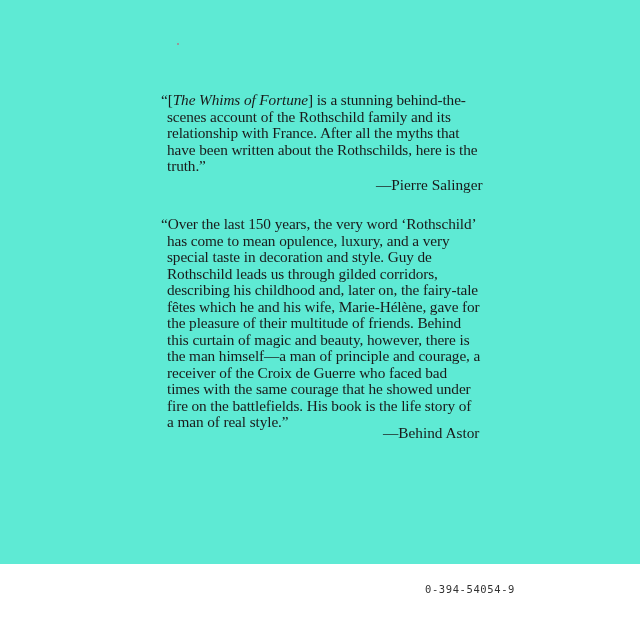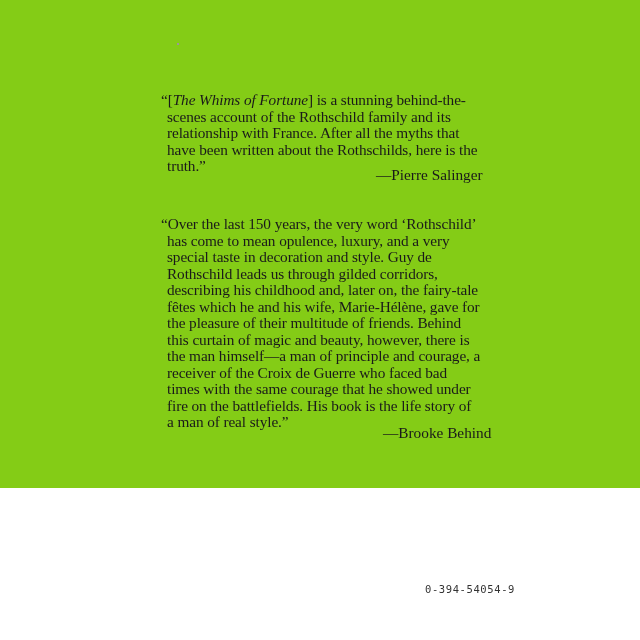--- a/index.html
+++ b/index.html
@@ -1,39 +1,39 @@
 <!DOCTYPE html>
 <html><head>
   <meta charset="utf-8">
   <style>
     html, body { margin: 0; padding: 0; background: #ffffff; }
     body { width: 640px; height: 640px; position: relative; overflow: hidden;
       font-family: "Liberation Serif", "DejaVu Serif", serif; color: #1a1a1a; }
-    .page { position: absolute; left: 0; top: 0; width: 640px; height: 488px; background: #84cc16; }
+    .page { position: absolute; left: 0; top: 0; width: 640px; height: 564px; background: #5eead4; }
     .speck { position: absolute; left: 177px; top: 43px; width: 2px; height: 2px; background: #999; }
     .quote { position: absolute; left: 161px; width: 320px; font-size: 15.3px; line-height: 16.5px; letter-spacing: -0.1px; }
     .quote p { margin: 0; text-indent: -6px; padding-left: 6px; }
     .q1 { top: 92px; }
     .q2 { top: 216px; }
     .attr { position: absolute; font-size: 15.3px; white-space: nowrap; }
-    .a1 { left: 376px; top: 166px; }
+    .a1 { left: 376px; top: 176px; }
     .a2 { left: 383px; top: 424px; }
     .isbn { position: absolute; left: 425px; top: 583px; font-family: "DejaVu Sans Mono", "Liberation Mono", monospace;
       font-size: 10.5px; letter-spacing: 0.6px; color: #333; }
   </style>
 </head>
 <body>
 
 <div class="page">
   <div class="speck"></div>
 
   <div class="quote q1">
     <p><span>“[</span><i>The Whims of Fortune</i><span>] is a stunning behind-the-scenes account of the Rothschild family and its relationship with France. After all the myths that have been written about the Rothschilds, here is the truth.”</span></p>
   </div>
   <div class="attr a1">—Pierre Salinger</div>
 
   <div class="quote q2">
     <p>“Over the last 150 years, the very word ‘Rothschild’ has come to mean opulence, luxury, and a very special taste in decoration and style. Guy de Rothschild leads us through gilded corridors, describing his childhood and, later on, the fairy-tale fêtes which he and his wife, Marie-Hélène, gave for the pleasure of their multitude of friends. Behind this curtain of magic and beauty, however, there is the man himself—a man of principle and courage, a receiver of the Croix de Guerre who faced bad times with the same courage that he showed under fire on the battlefields. His book is the life story of a man of real style.”</p>
   </div>
-  <div class="attr a2">—Brooke Behind</div>
+  <div class="attr a2">—Behind Astor</div>
 
   <div class="isbn">0-394-54054-9</div>
 </div>
 
 </body></html>

